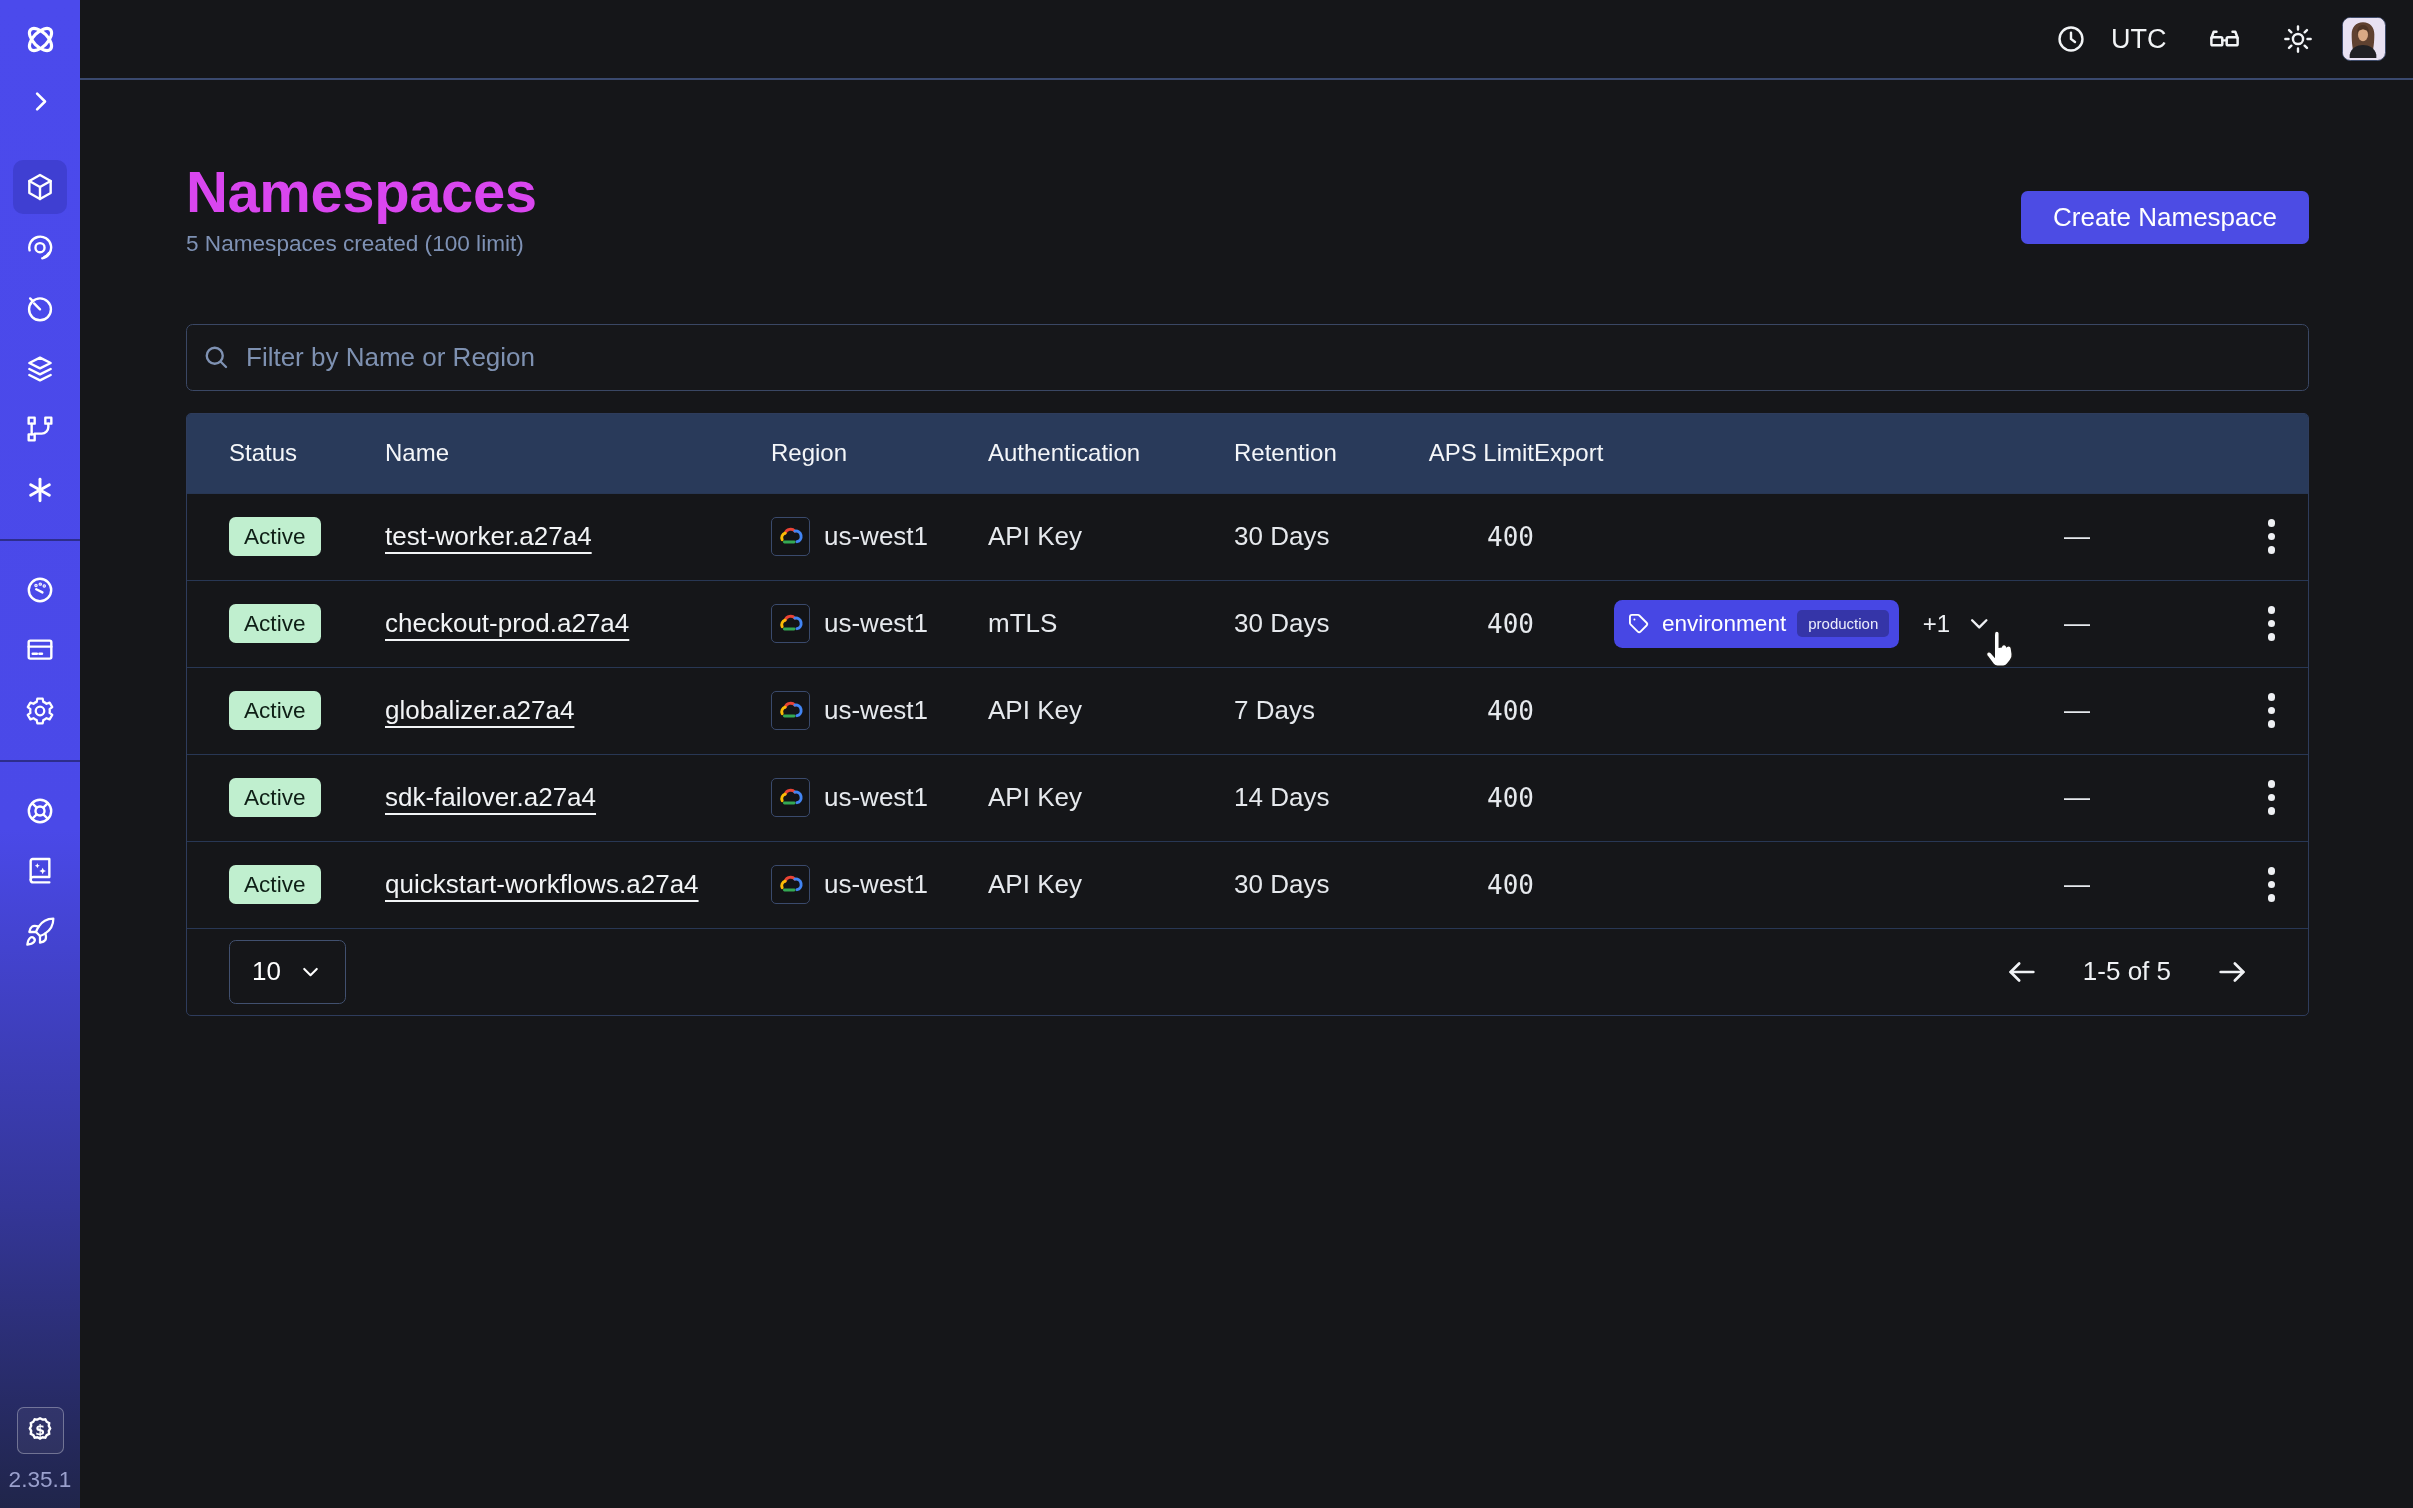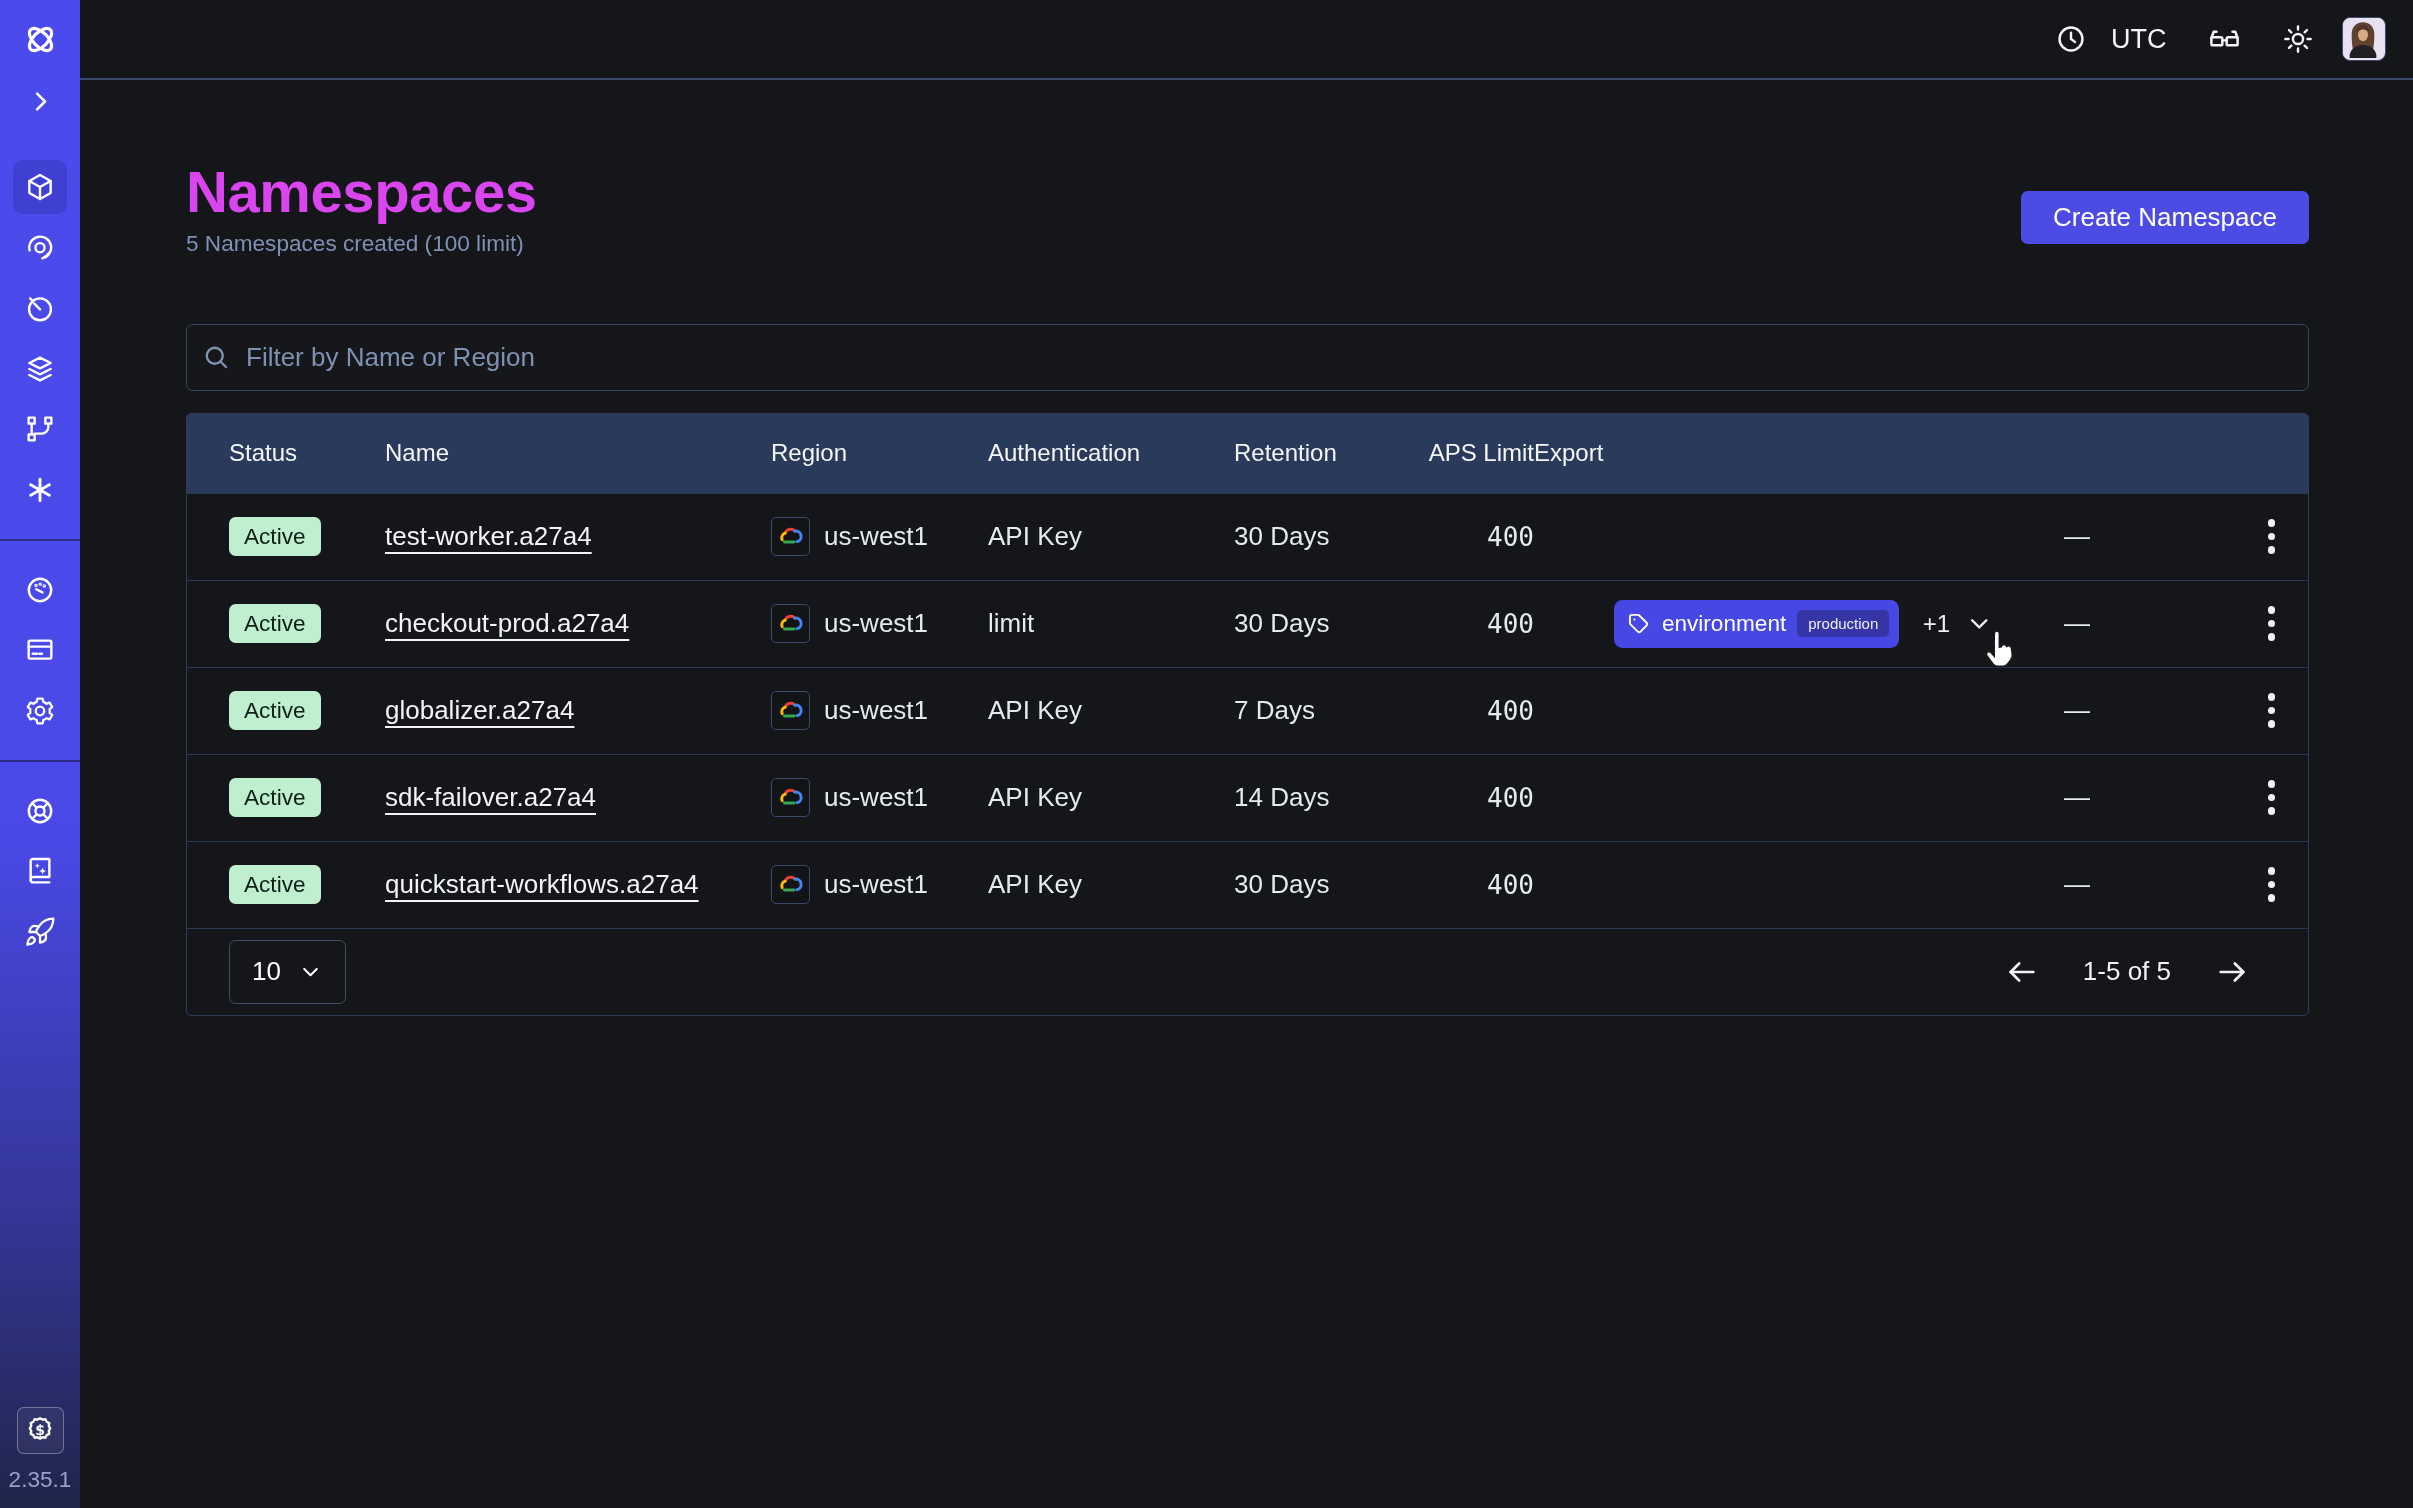--- a/index.html
+++ b/index.html
@@ -353,21 +353,21 @@
         <span class="gcp-box">
           <svg width="27" height="23.5" viewBox="0 0 24 20" fill="none" stroke-width="2.6" stroke-linecap="round">
             <path d="M7.2 6.8A5.2 5.2 0 0 1 15.9 5" stroke="#EA4335"></path>
             <path d="M4.6 12.6A4.2 4.2 0 0 1 7.2 6.8" stroke="#FBBC05"></path>
             <path d="M6.6 14.6h8.6" stroke="#34A853"></path>
             <path d="M15.9 5a4.8 4.8 0 0 1 1.9 9.4" stroke="#4285F4"></path>
           </svg>
         </span>
         <span class="cell-text">us-west1</span>
       </div>
-      <div class="cell-text">limit</div>
+      <div class="cell-text">mTLS</div>
       <div class="cell-text">30 Days</div>
       <div class="aps-cell">400</div>
       <div class="tags-cell" style="padding-left:80px">
         <span class="tag-pill">
           <svg width="23.5" height="23.5" viewBox="0 0 24 24" fill="none" stroke="#fff" stroke-width="1.9" stroke-linejoin="round">
             <path d="M12.6 3.6L20 11a2 2 0 0 1 0 2.8l-6.2 6.2a2 2 0 0 1-2.8 0L3.6 12.6A2 2 0 0 1 3 11.2V5a2 2 0 0 1 2-2h6.2a2 2 0 0 1 1.4.6z"></path>
             <circle cx="7.6" cy="7.6" r="1" fill="#fff" stroke="none"></circle>
           </svg>
           <span class="tag-key">environment</span>
           <span class="tag-value">production</span>

